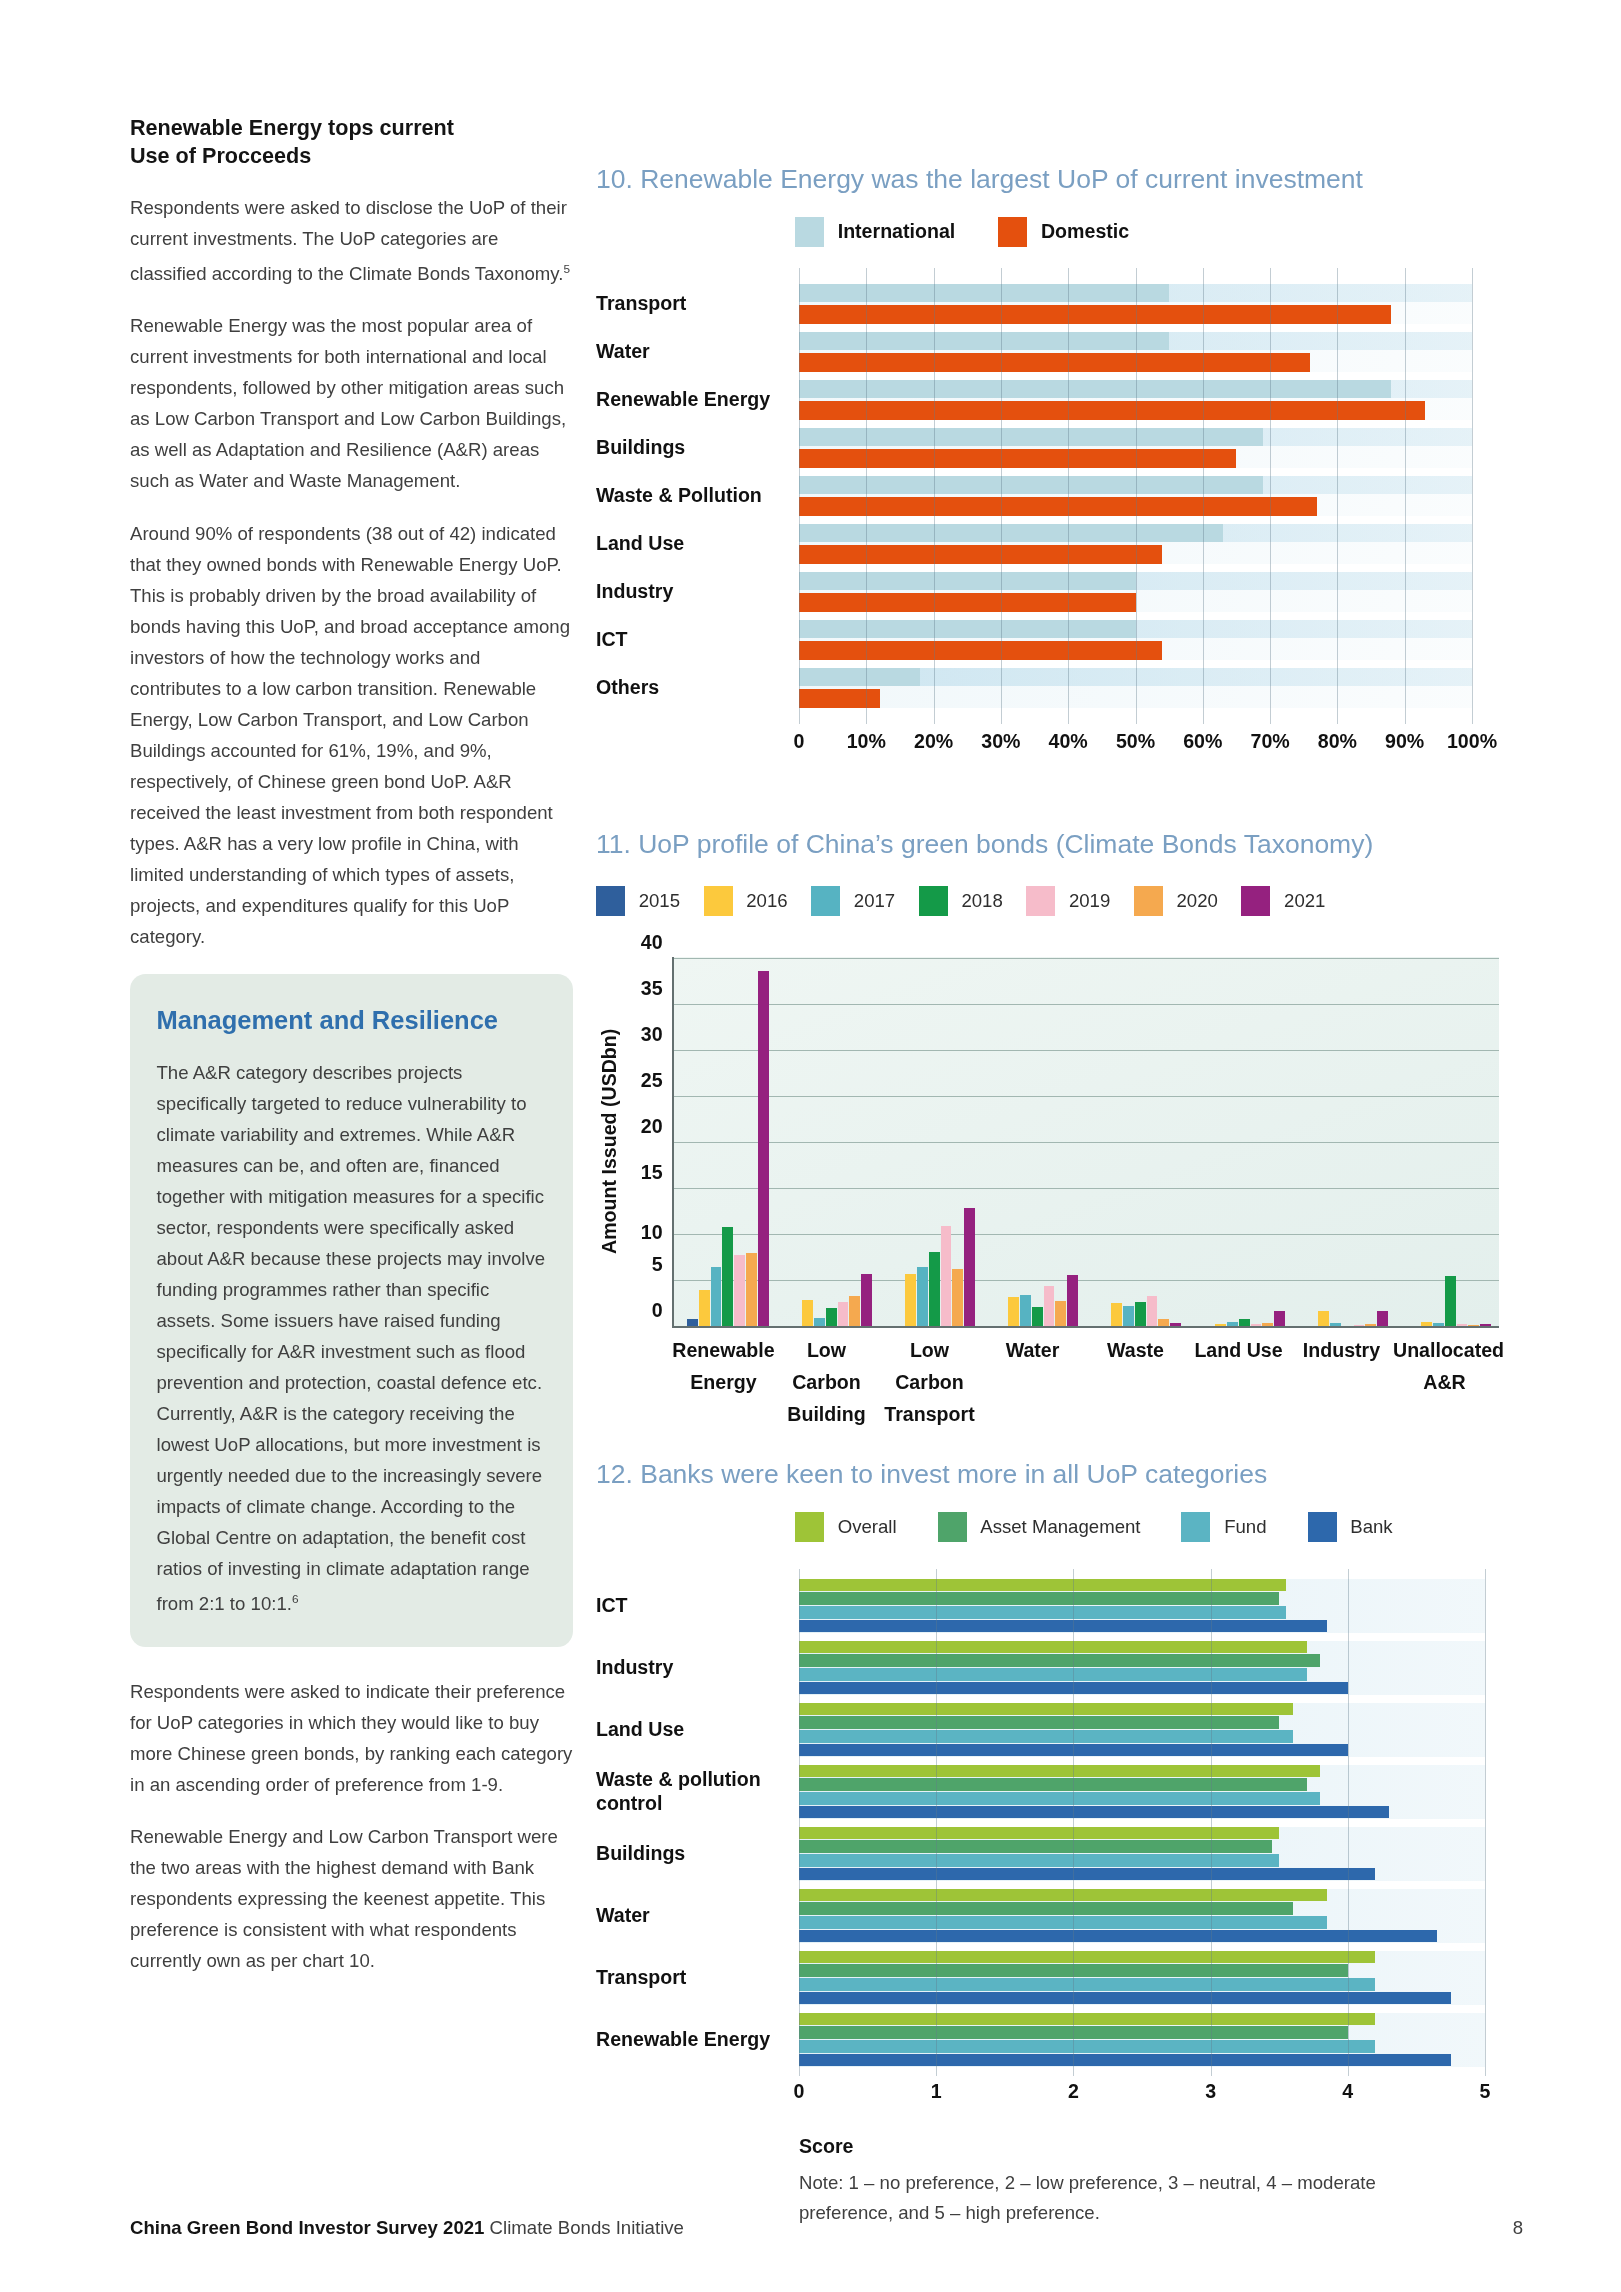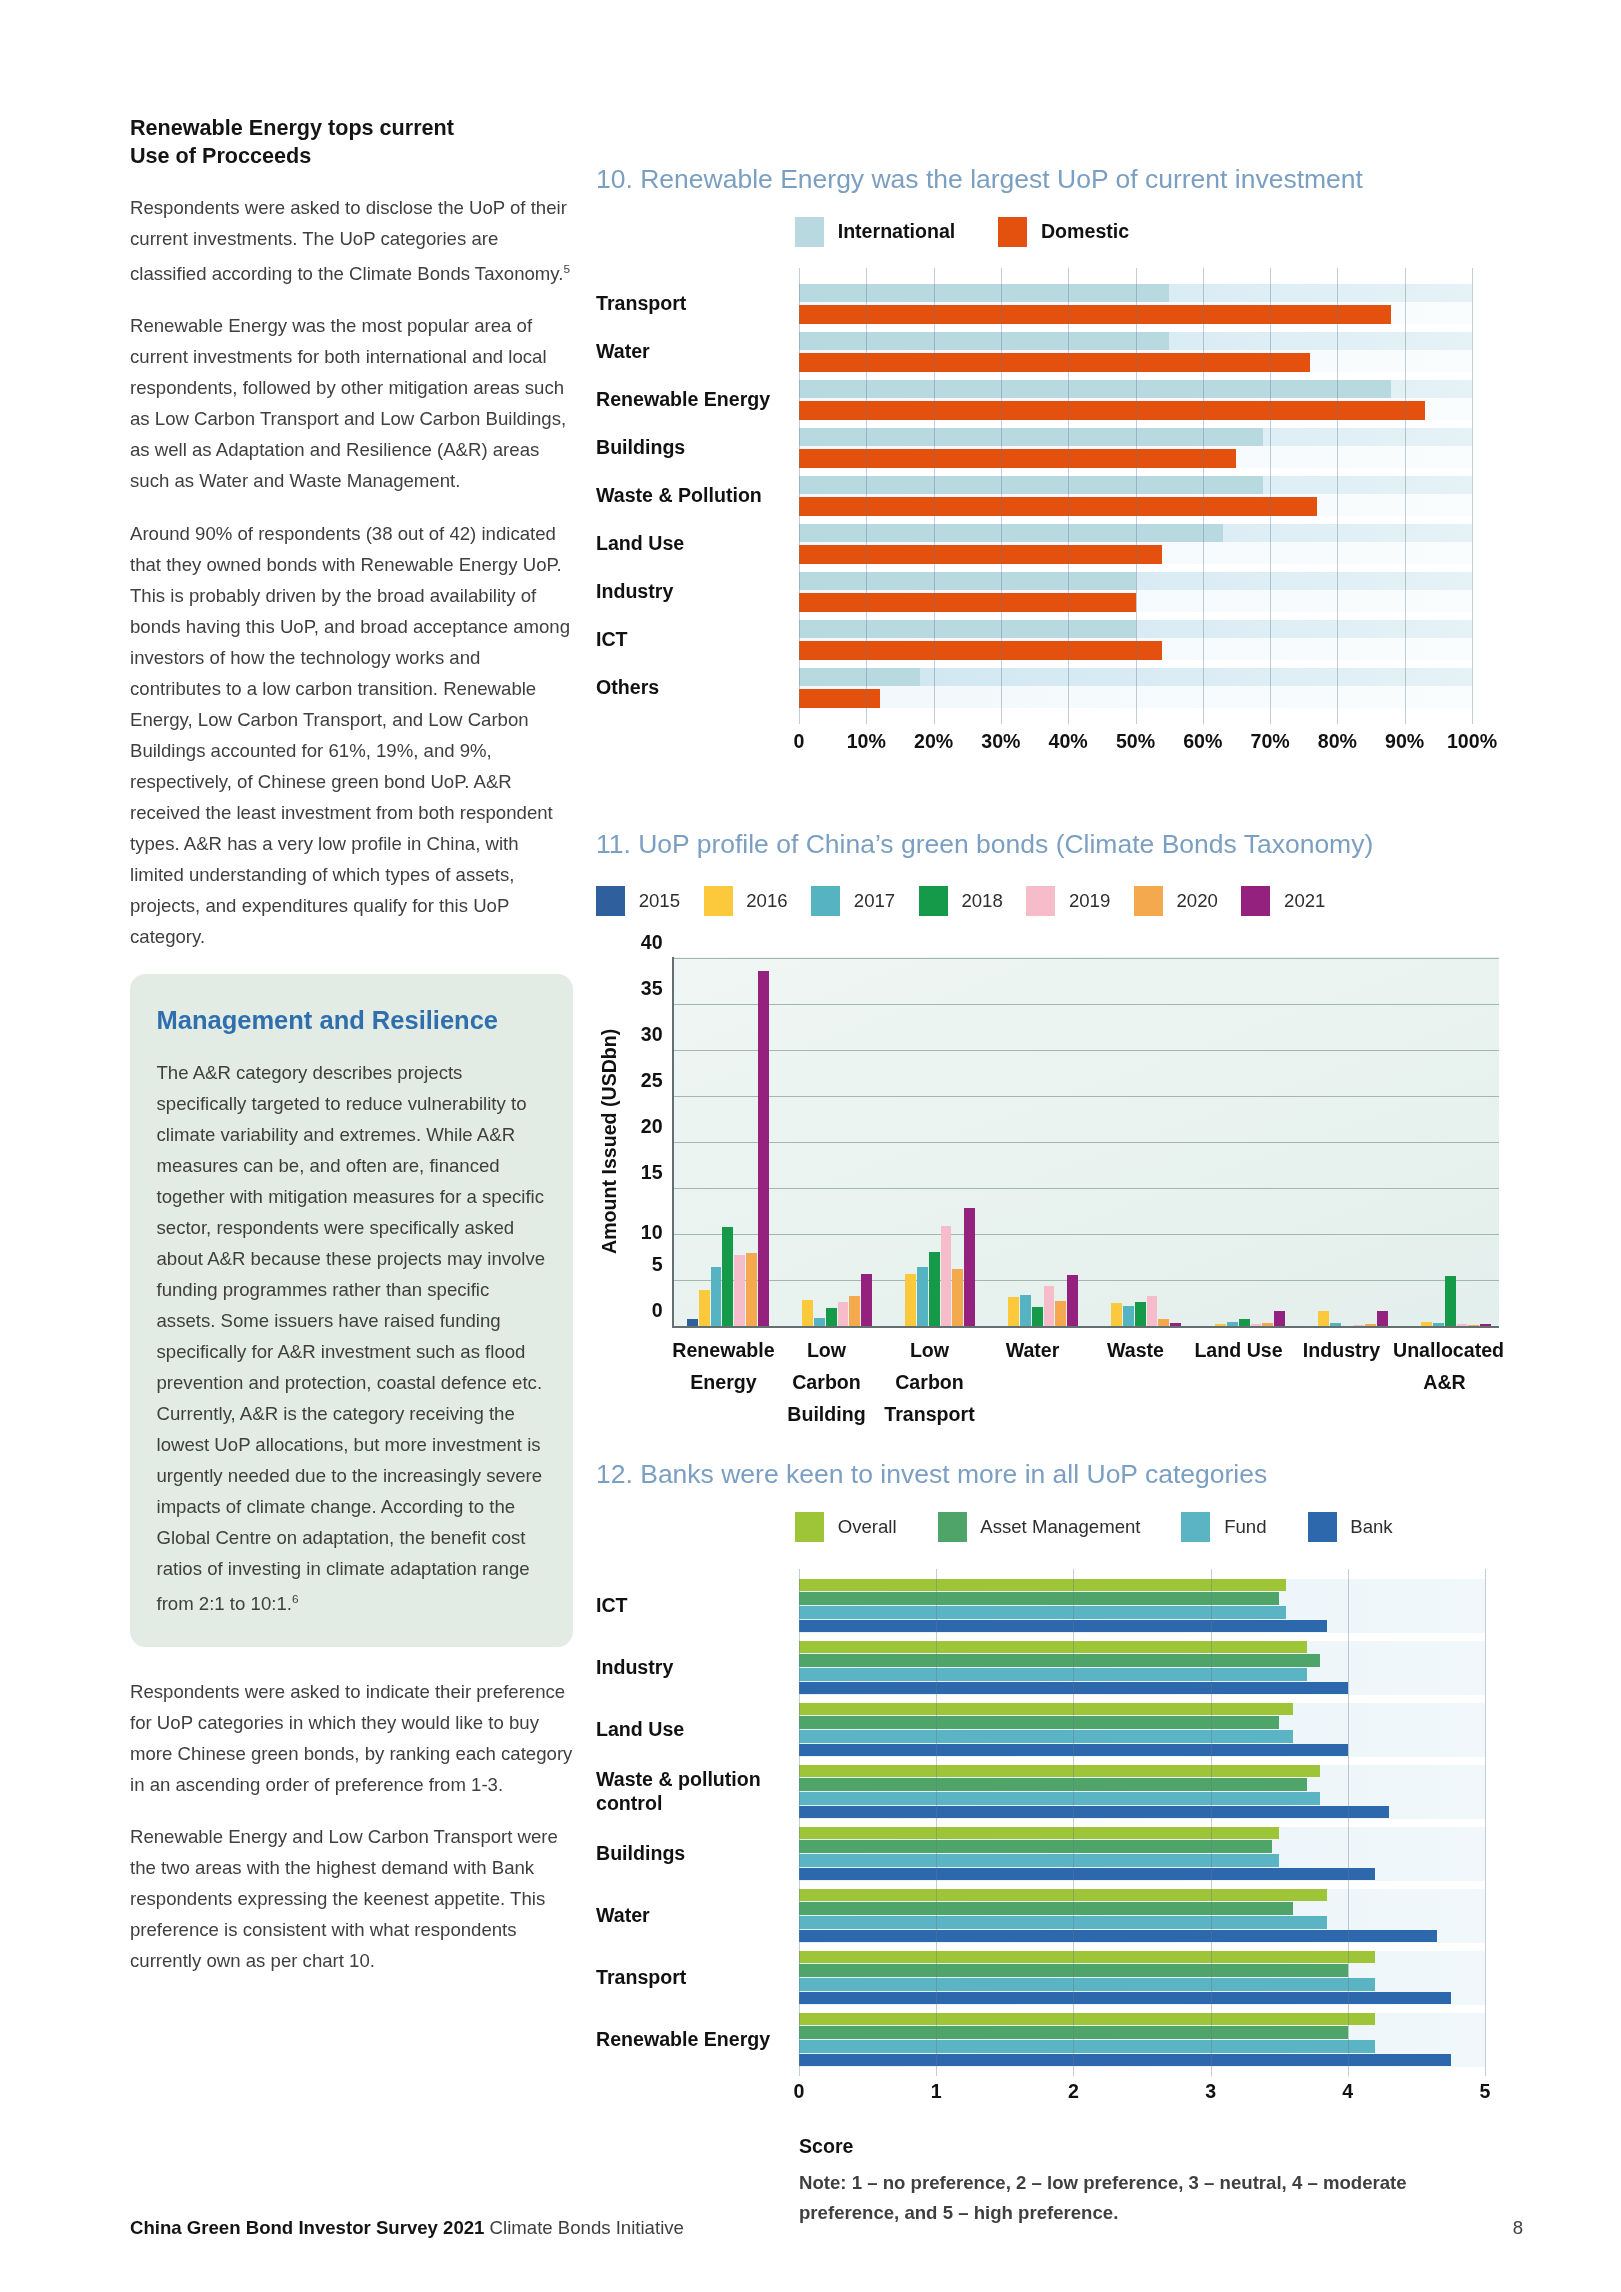--- a/index.html
+++ b/index.html
@@ -65,21 +65,21 @@
   .xcell{text-align:center;}
   .xline{height:32px;font-weight:700;font-size:19.6px;color:#111;}
 
   
   #chart12{top:1458px;}
   #chart12 .legend{margin:21.6px 0 0 199px;}
   #chart12 .leg-item{margin-right:41px;}
   #chart12 .hrows{margin-top:33px;}
   #chart12 .hxlabels{margin-top:9.8px;}
   .scorelab{font-weight:700;font-size:19.6px;color:#111;margin:25.5px 0 0 203px;}
-  .notetext{font-size:18.6px;line-height:30px;color:#3f3f3f;margin:9.8px 0 0 203px;white-space:pre-line;font-weight:bold;}
+  .notetext{font-size:18.6px;line-height:30px;color:#3f3f3f;margin:9.8px 0 0 203px;white-space:pre-line;}
 
   
   .footer{position:absolute;left:130px;top:2217px;width:1393px;display:flex;justify-content:space-between;
           font-size:18.6px;color:#3f3f3f;}
   .footer .bold{font-weight:700;color:#141414;}
 </style>
 </head>
 <body>
 
 <div class="page">
@@ -92,21 +92,21 @@
         <p>Renewable Energy was the most popular area of current investments for both international and local respondents, followed by other mitigation areas such as Low Carbon Transport and Low Carbon Buildings, as well as Adaptation and Resilience (A&amp;R) areas such as Water and Waste Management.</p>
         <p>Around 90% of respondents (38 out of 42) indicated that they owned bonds with Renewable Energy UoP. This is probably driven by the broad availability of bonds having this UoP, and broad acceptance among investors of how the technology works and contributes to a low carbon transition. Renewable Energy, Low Carbon Transport, and Low Carbon Buildings accounted for 61%, 19%, and 9%, respectively, of Chinese green bond UoP. A&amp;R received the least investment from both respondent types. A&amp;R has a very low profile in China, with limited understanding of which types of assets, projects, and expenditures qualify for this UoP category.</p>
       </div>
 
     <div class="greenbox">
       <h2>Management and Resilience</h2>
       <p id="boxbody">The A&amp;R category describes projects specifically targeted to reduce vulnerability to climate variability and extremes. While A&amp;R measures can be, and often are, financed together with mitigation measures for a specific sector, respondents were specifically asked about A&amp;R because these projects may involve funding programmes rather than specific assets.  Some issuers have raised funding specifically for A&amp;R investment such as flood prevention and protection, coastal defence etc. Currently, A&amp;R is the category receiving the lowest UoP allocations, but more investment is urgently needed due to the increasingly severe impacts of climate change. According to the Global Centre on adaptation, the benefit cost ratios of investing in climate adaptation range from 2:1 to 10:1.<sup>6</sup></p>
     </div>
 
     <div id="paras2">
-        <p>Respondents were asked to indicate their preference for UoP categories in which they would like to buy more Chinese green bonds, by ranking each category in an ascending order of preference from 1-3.</p>
+        <p>Respondents were asked to indicate their preference for UoP categories in which they would like to buy more Chinese green bonds, by ranking each category in an ascending order of preference from 1-9.</p>
         <p>Renewable Energy and Low Carbon Transport were the two areas with the highest demand with Bank respondents expressing the keenest appetite. This preference is consistent with what respondents currently own as per chart 10.</p>
       </div>
   </div>
 
   <div class="chart" id="chart10">
     <h2 class="ctitle">10. Renewable Energy was the largest UoP of current investment</h2>
     <div class="legend">
         <span class="leg-item">
           <span class="leg-sw" style="background: rgb(185, 217, 225);"></span>
           <span class="leg-lab b">International</span>

